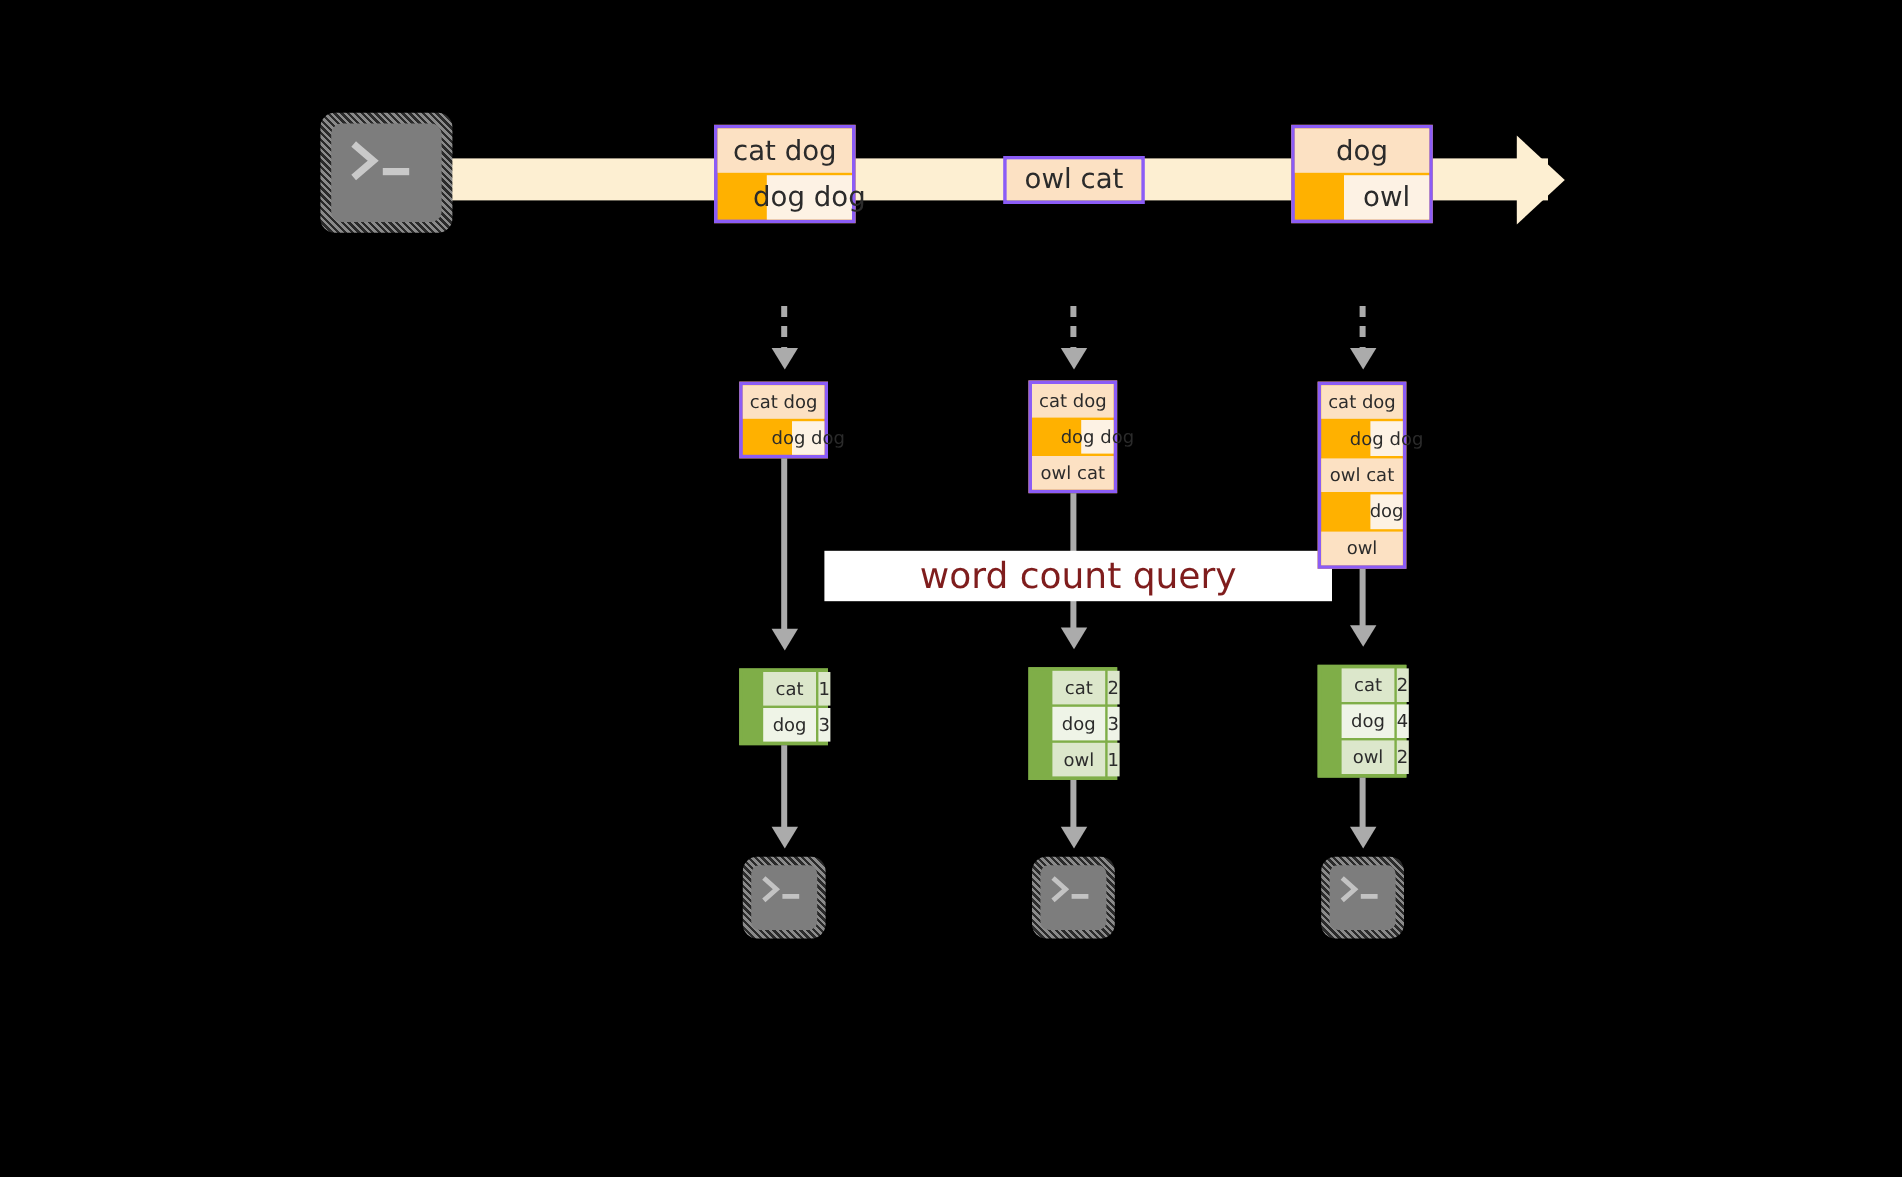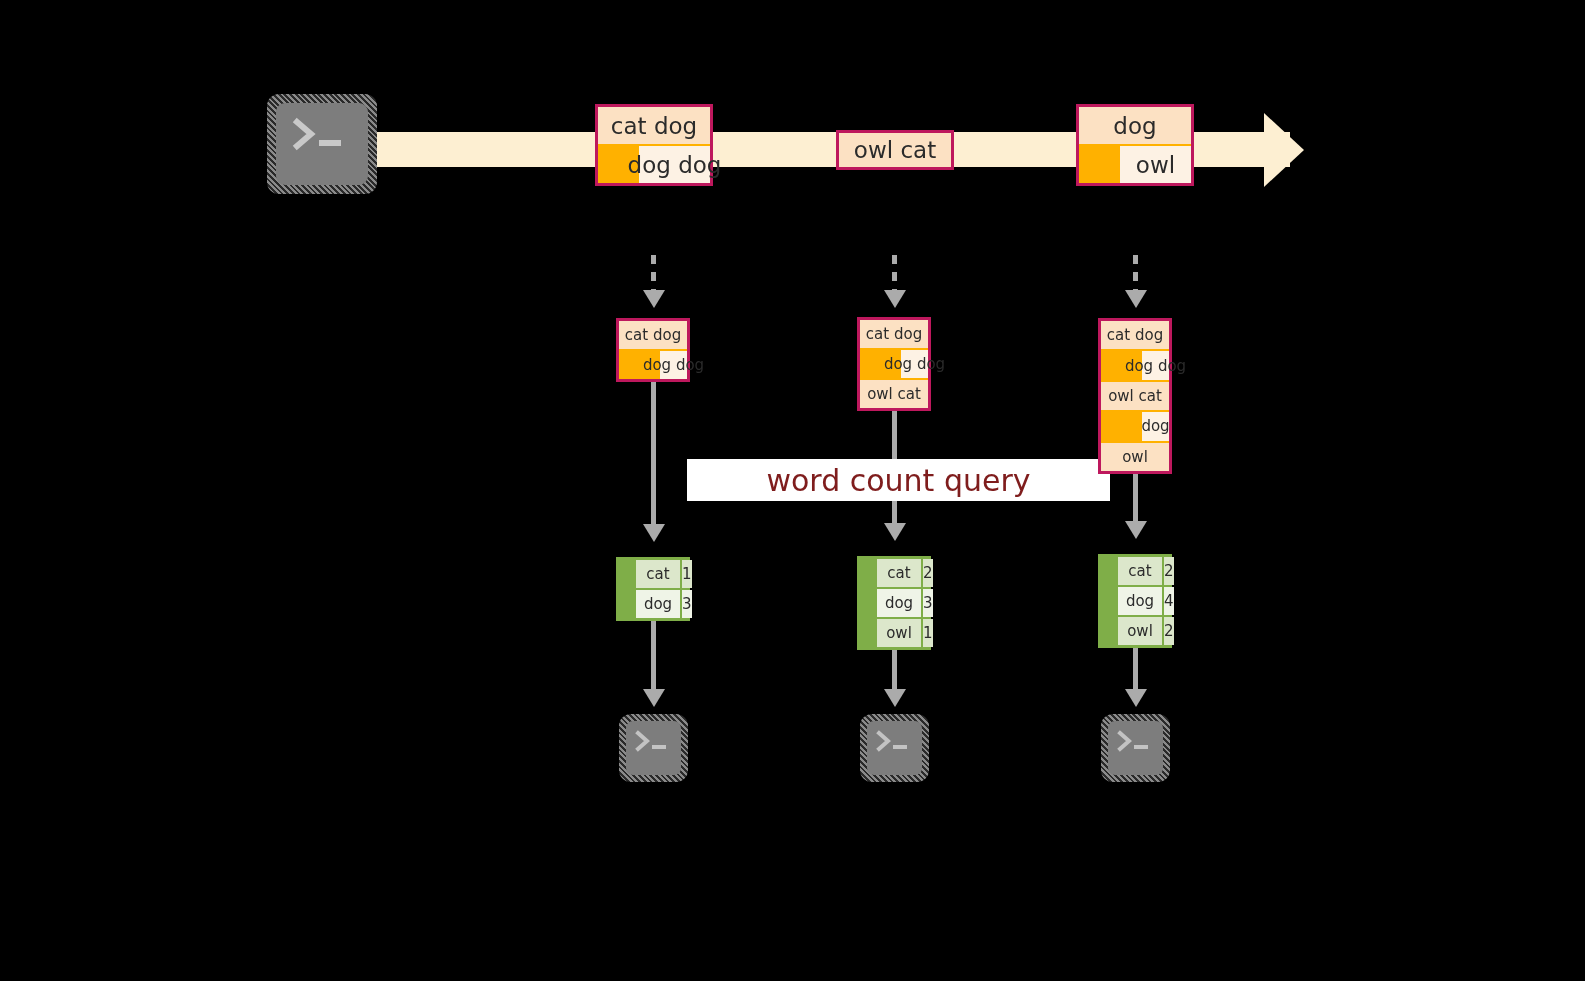--- a/index.html
+++ b/index.html
@@ -15,21 +15,21 @@
            border-left:40px solid #FDEFD2;}
 
   
   .term{position:absolute;}
   .term .hatch{position:absolute;inset:0;border-radius:12px;
      background:repeating-linear-gradient(45deg,#8a8a8a 0 2px,#2a2a2a 2px 4px);}
   .term .body{position:absolute;inset:9px;border-radius:9px;background:#7d7d7d;}
   .term .glyphs{position:absolute;left:0;top:0;width:100%;height:100%;}
 
   
-  .msgbox{position:absolute;border:3px solid #be185d;box-sizing:border-box;
+  .msgbox{position:absolute;border:3px solid #8b5cf6;box-sizing:border-box;
           background:#FFB100;display:flex;flex-direction:column;gap:2px;}
   .msgrow{flex:1;display:flex;align-items:center;justify-content:center;
           color:#2b2b2b;white-space:nowrap;}
   .msgrow.a{background:#FCE1C3;}
   .msgrow.b{background:#FDF2E4;margin-left:41px;}
 
   
   .tbl{position:absolute;border:3px solid #7FAE48;box-sizing:border-box;
        background:#7FAE48;display:flex;flex-direction:column;gap:2px;}
   .trow{flex:1;display:flex;gap:2px;padding-left:17px;}

